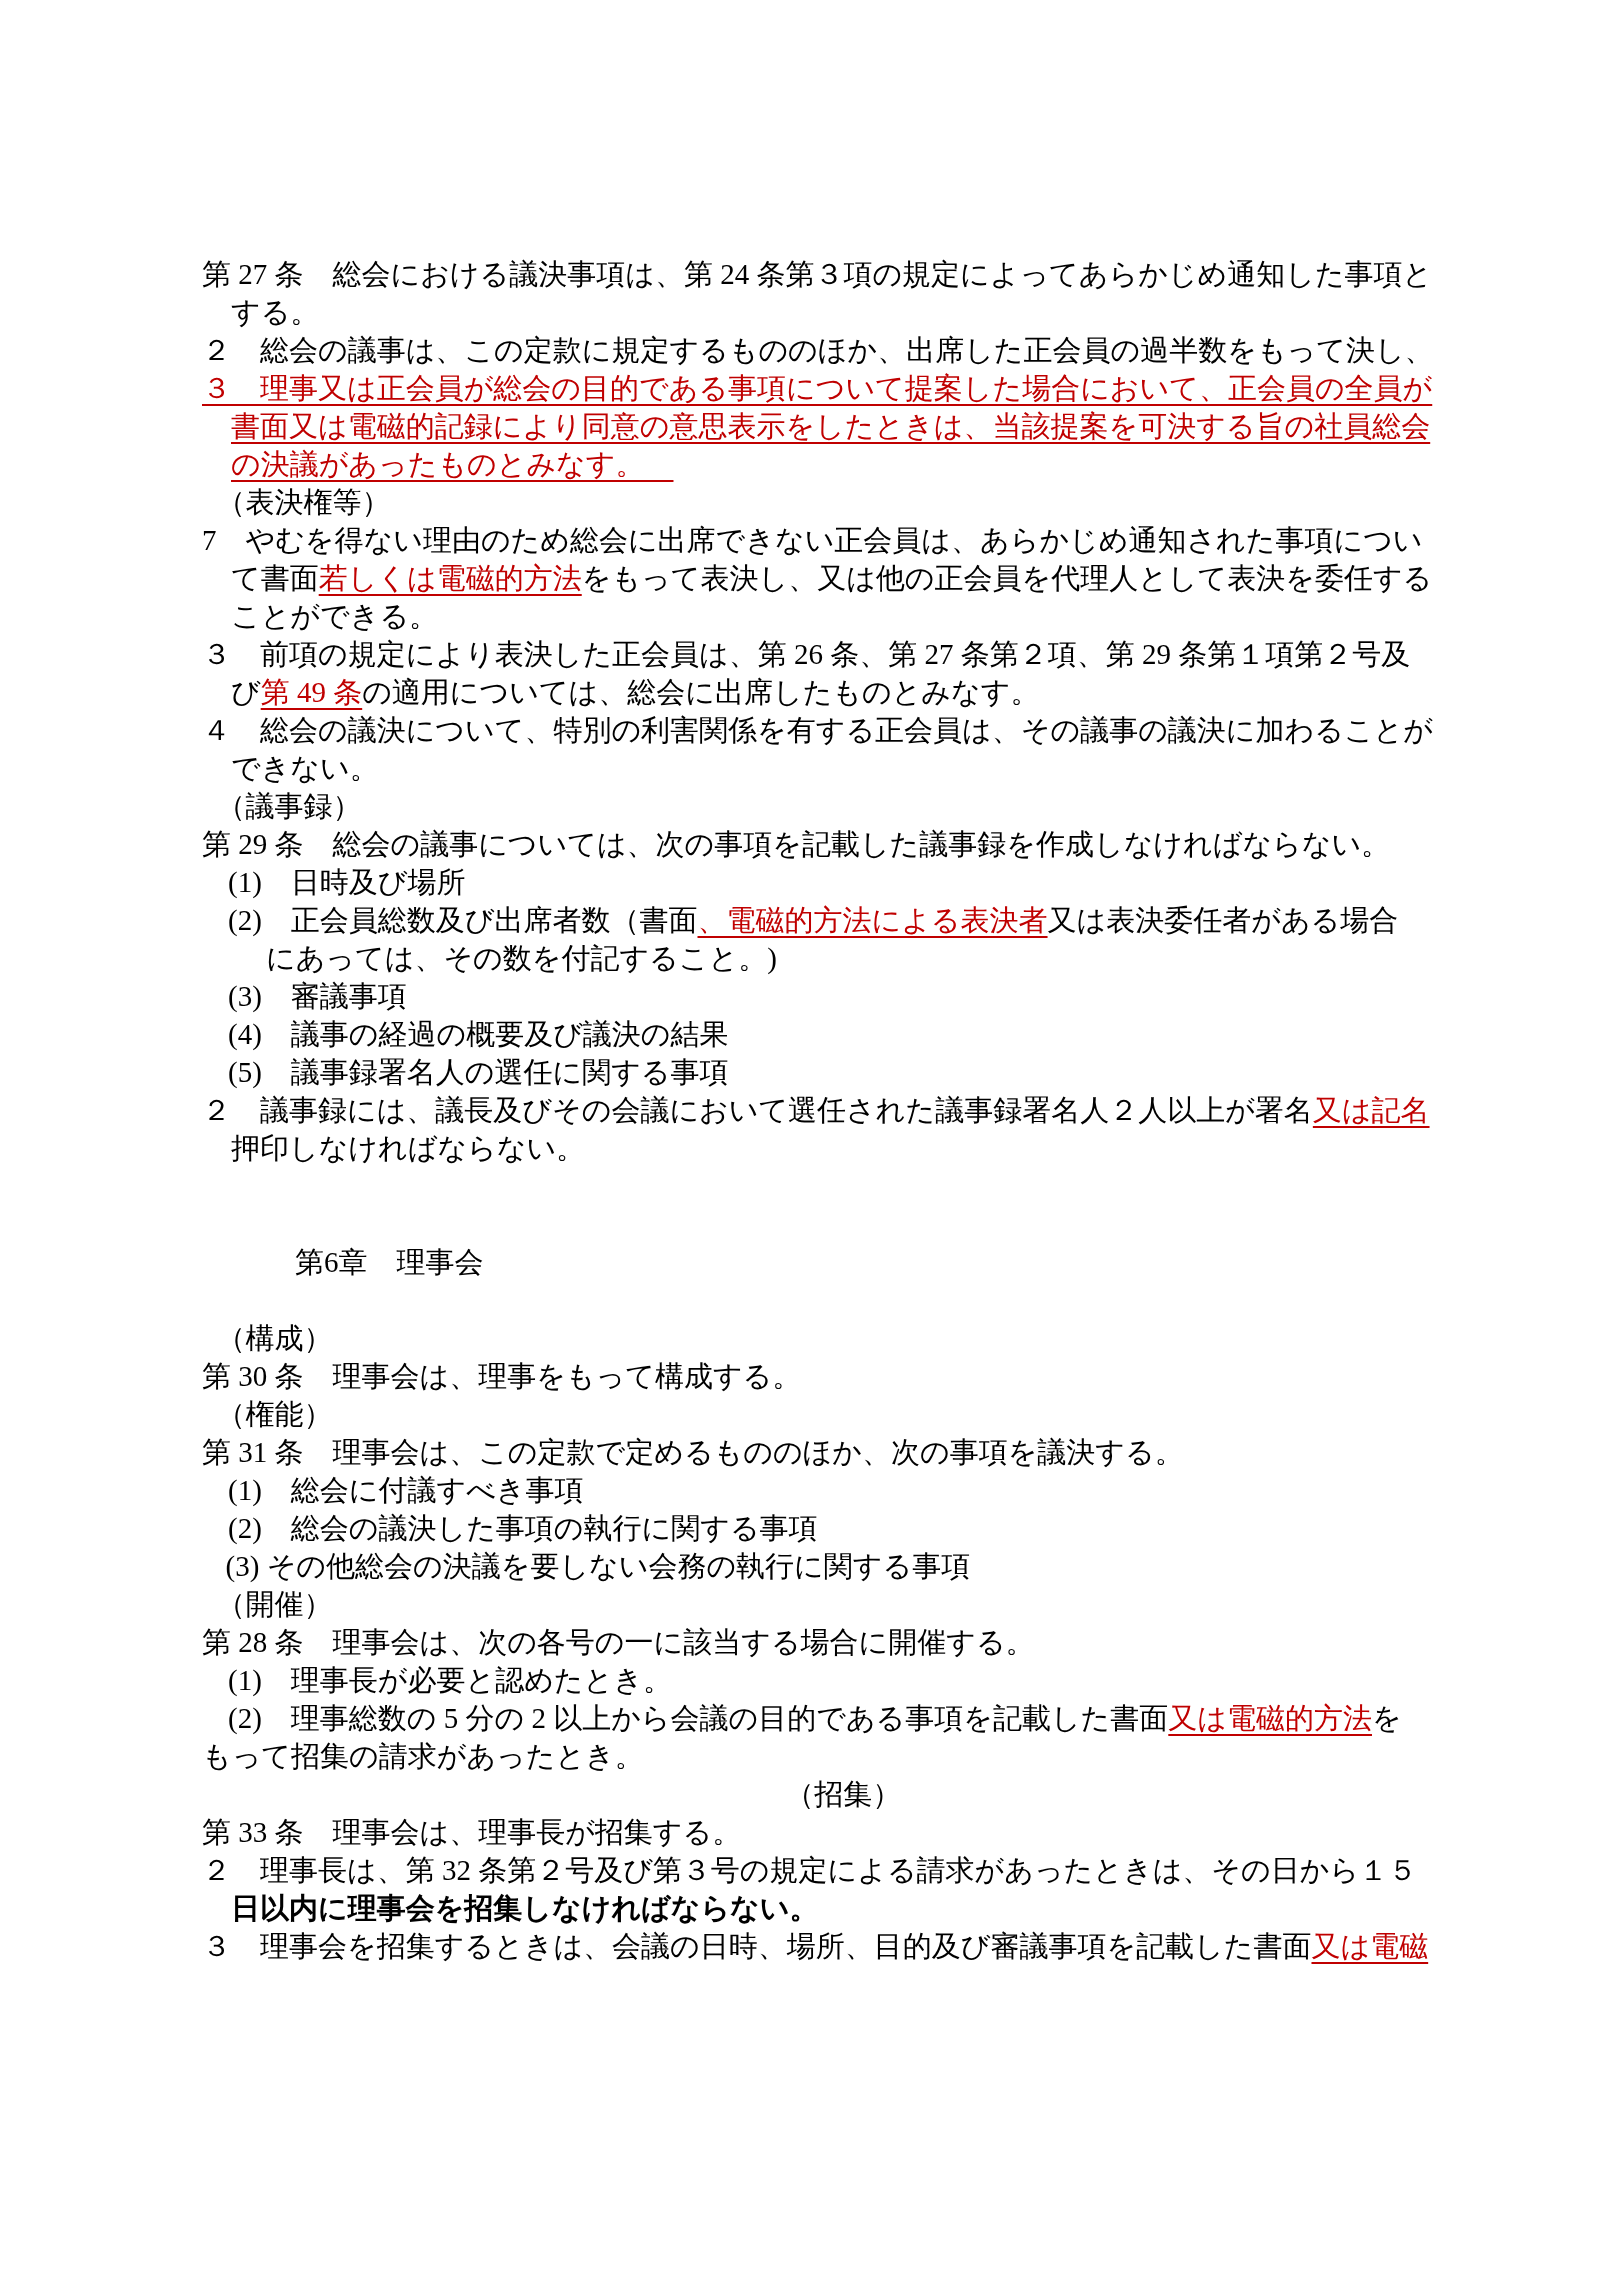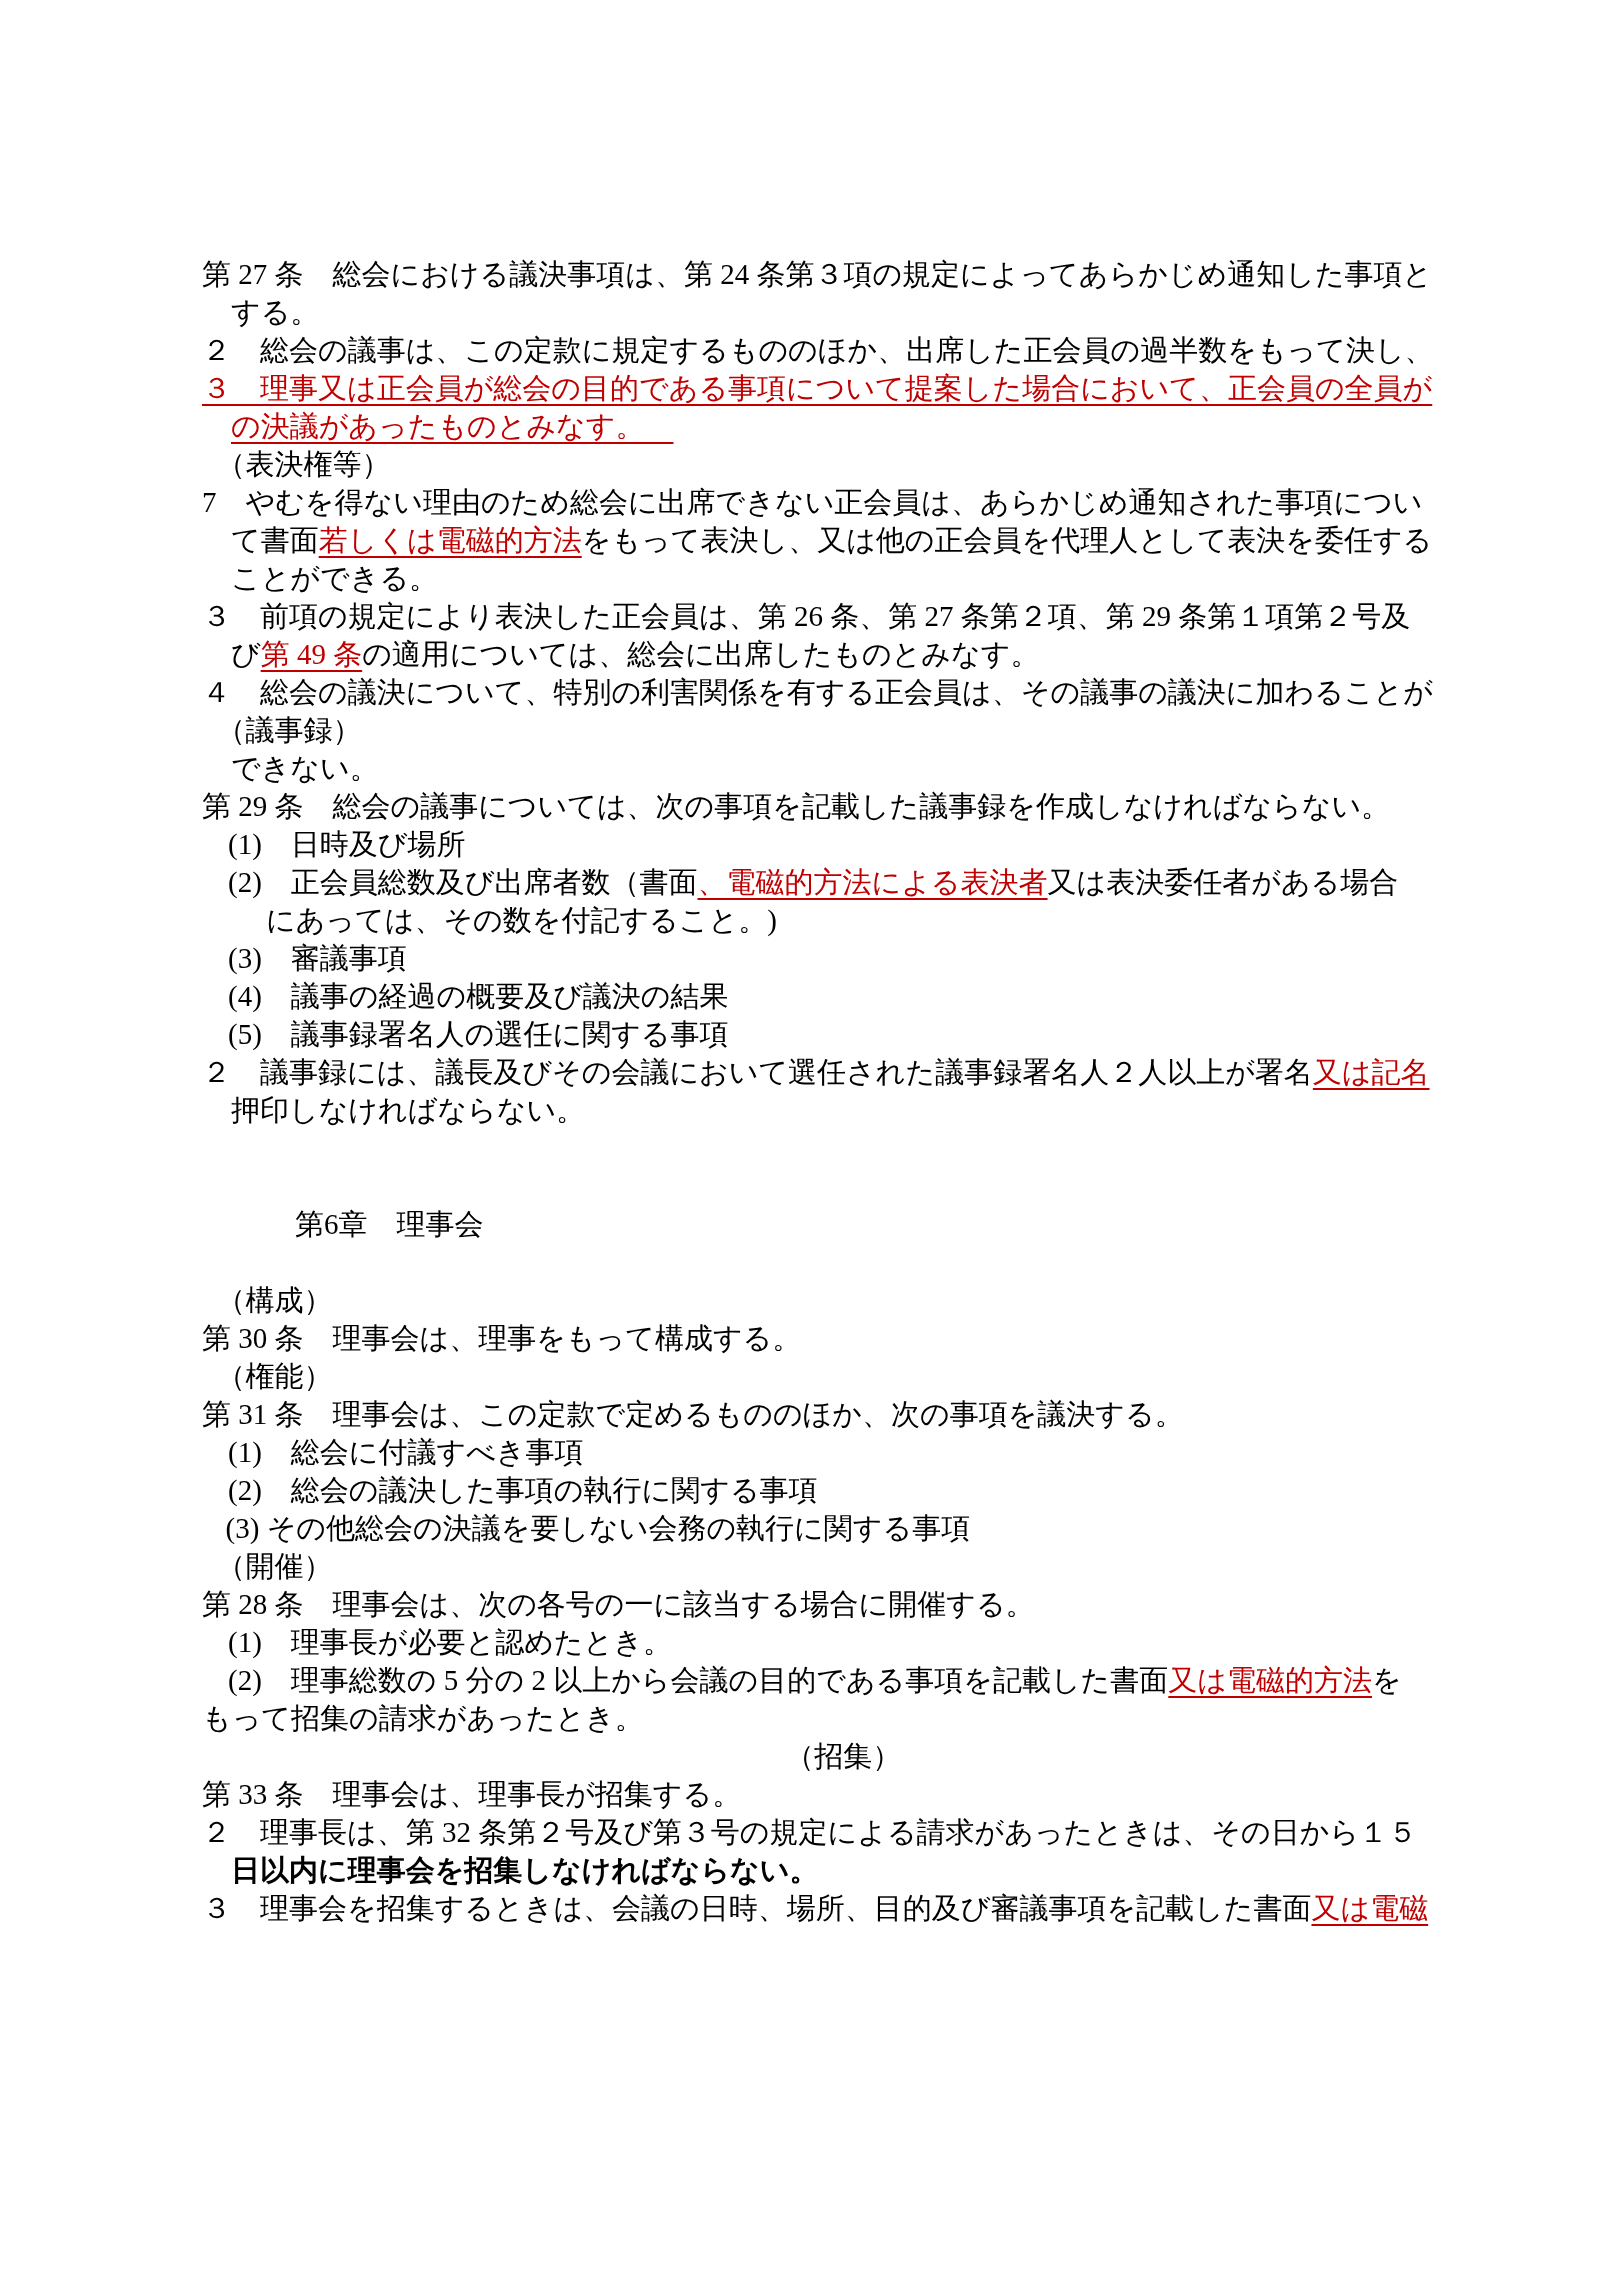--- a/index.html
+++ b/index.html
@@ -46,30 +46,31 @@
 </style>
 </head>
 <body>
 
 <div class="page">
   <main class="doc" id="doc">
       <div class="line" style="padding-left: 0px;"><span class="seg">第 27 条　総会における議決事項は、第 24 条第３項の規定によってあらかじめ通知した事項と</span></div>
       <div class="line" style="padding-left: 29px;"><span class="seg">する。</span></div>
       <div class="line" style="padding-left: 0px;"><span class="seg">２　総会の議事は、この定款に規定するもののほか、出席した正会員の過半数をもって決し、</span></div>
       <div class="line" style="padding-left: 0px;"><span class="seg red">３　理事又は正会員が総会の目的である事項について提案した場合において、正会員の全員が</span></div>
+      <div class="line" style="padding-left: 29px;"><span class="seg red">書面又は電磁的記録により同意の意思表示をしたときは、当該提案を可決する旨の社員総会</span></div>
       <div class="line" style="padding-left: 29px;"><span class="seg red">の決議があったものとみなす。　</span></div>
       <div class="line" style="padding-left: 14.6px;"><span class="seg">（表決権等）</span></div>
       <div class="line" style="padding-left: 0px;"><span class="seg">7　やむを得ない理由のため総会に出席できない正会員は、あらかじめ通知された事項につい</span></div>
       <div class="line" style="padding-left: 29px;"><span class="seg">て書面</span><span class="seg red">若しくは電磁的方法</span><span class="seg">をもって表決し、又は他の正会員を代理人として表決を委任する</span></div>
       <div class="line" style="padding-left: 29px;"><span class="seg">ことができる。</span></div>
       <div class="line" style="padding-left: 0px;"><span class="seg">３　前項の規定により表決した正会員は、第 26 条、第 27 条第２項、第 29 条第１項第２号及</span></div>
       <div class="line" style="padding-left: 29px;"><span class="seg">び</span><span class="seg red">第 49 条</span><span class="seg">の適用については、総会に出席したものとみなす。</span></div>
       <div class="line" style="padding-left: 0px;"><span class="seg">４　総会の議決について、特別の利害関係を有する正会員は、その議事の議決に加わることが</span></div>
+      <div class="line" style="padding-left: 29px;"><span class="seg">できない。</span></div>
       <div class="line" style="padding-left: 14.6px;"><span class="seg">（議事録）</span></div>
-      <div class="line" style="padding-left: 29px;"><span class="seg">できない。</span></div>
       <div class="line" style="padding-left: 0px;"><span class="seg">第 29 条　総会の議事については、次の事項を記載した議事録を作成しなければならない。</span></div>
       <div class="line" style="padding-left: 26px;"><span class="seg">(1)　日時及び場所</span></div>
       <div class="line" style="padding-left: 26px;"><span class="seg">(2)　正会員総数及び出席者数（書面</span><span class="seg red">、電磁的方法による表決者</span><span class="seg">又は表決委任者がある場合</span></div>
       <div class="line" style="padding-left: 64px;"><span class="seg">にあっては、その数を付記すること。)</span></div>
       <div class="line" style="padding-left: 26px;"><span class="seg">(3)　審議事項</span></div>
       <div class="line" style="padding-left: 26px;"><span class="seg">(4)　議事の経過の概要及び議決の結果</span></div>
       <div class="line" style="padding-left: 26px;"><span class="seg">(5)　議事録署名人の選任に関する事項</span></div>
       <div class="line" style="padding-left: 0px;"><span class="seg">２　議事録には、議長及びその会議において選任された議事録署名人２人以上が署名</span><span class="seg red">又は記名</span></div>
       <div class="line" style="padding-left: 29px;"><span class="seg">押印しなければならない。</span></div>
       <div class="line" style="padding-left: 0px;"></div>

